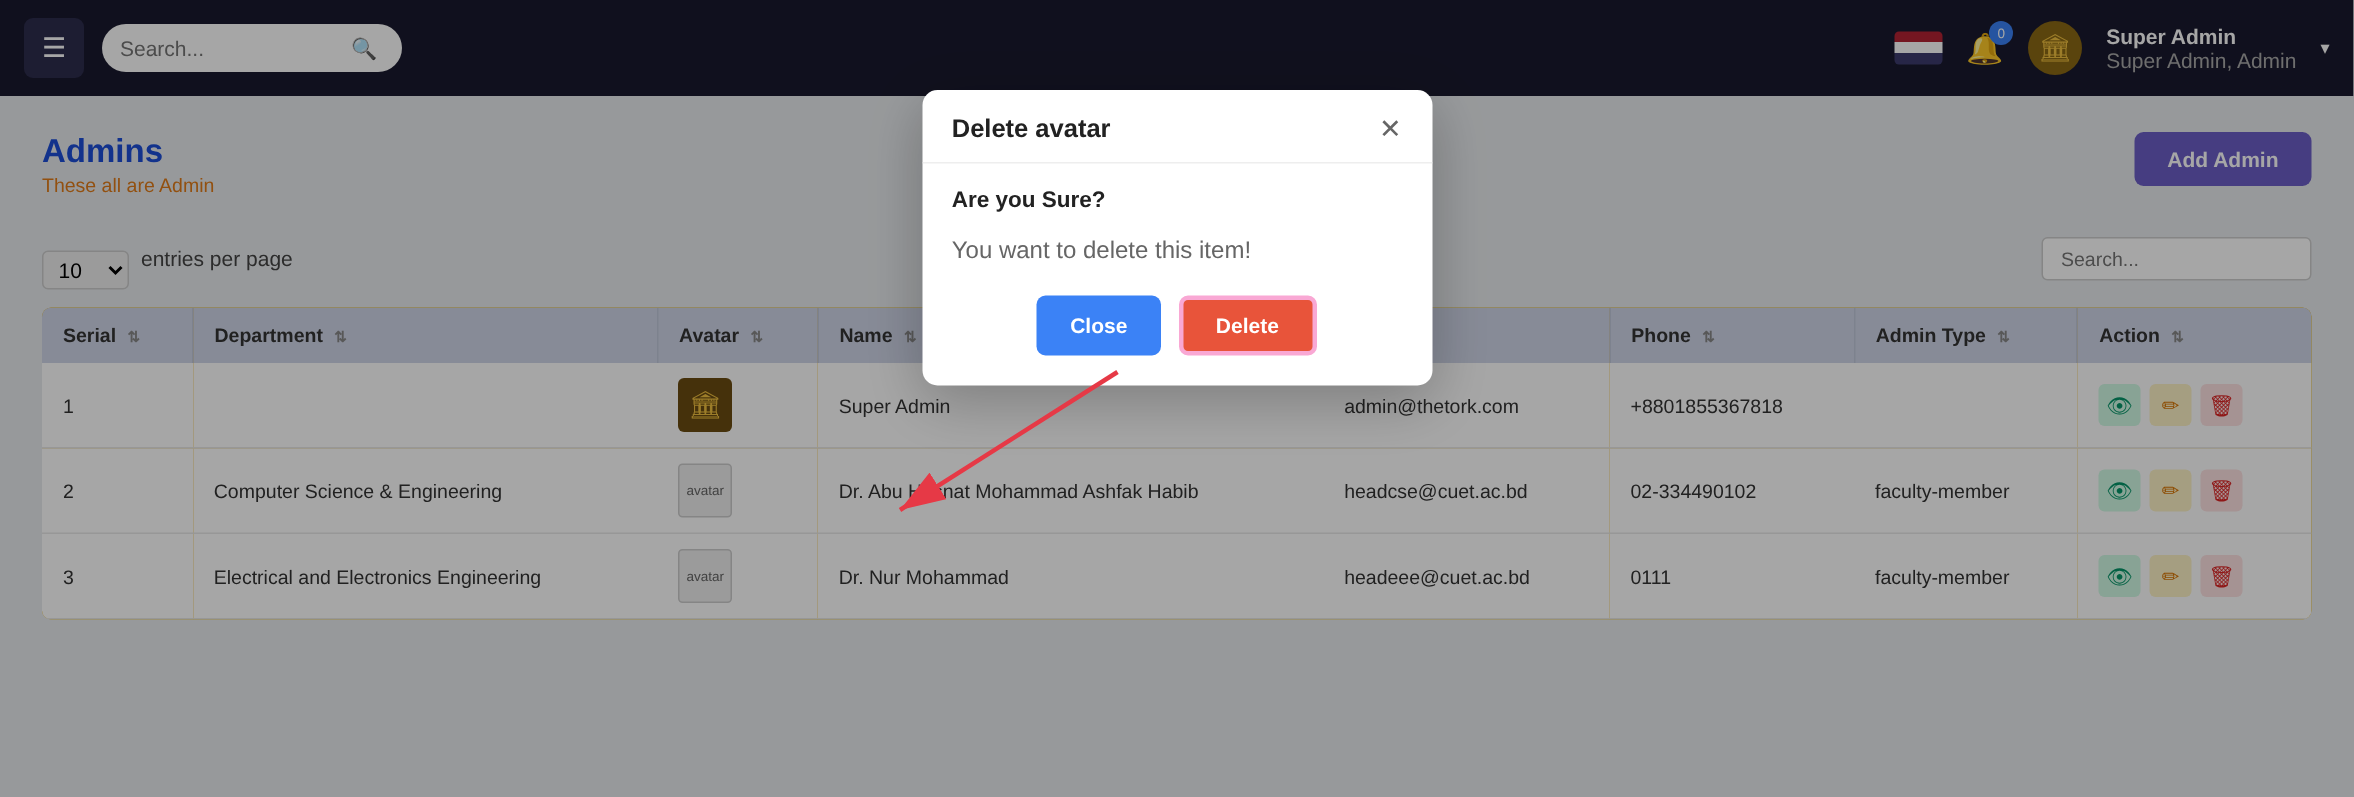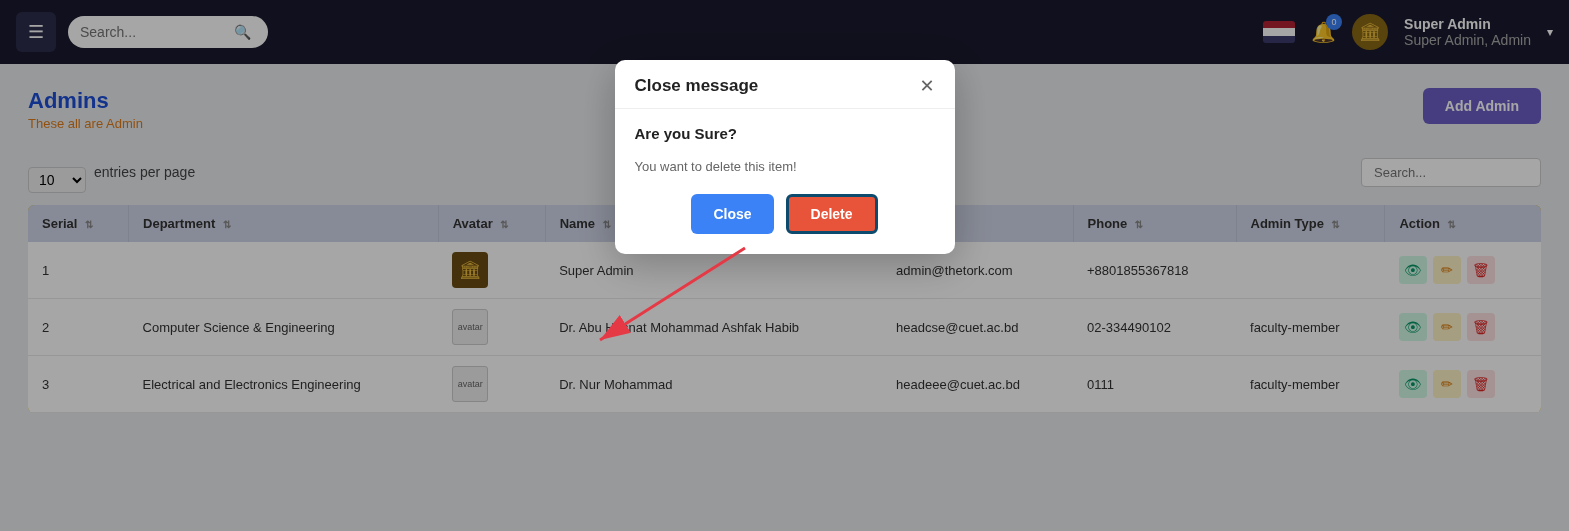--- a/index.html
+++ b/index.html
@@ -250,40 +250,40 @@
     .modal-close {
       background: none;
       border: none;
       font-size: 18px;
       color: #666;
       cursor: pointer;
       line-height: 1;
     }
     .modal-body { padding: 16px 20px 20px; }
     .modal-question { font-size: 15px; font-weight: 700; color: #222; margin-bottom: 4px; }
-    .modal-desc { font-size: 13px; color: #666; margin-bottom: 20px; margin-top: 17px; }
+    .modal-desc { font-size: 16px; color: #666; margin-bottom: 20px; margin-top: 17px; }
     .modal-footer {
       display: flex;
       gap: 12px;
       justify-content: center;
     }
     .btn-close-modal {
       background: #3b82f6;
       color: white;
       border: none;
       border-radius: 6px;
       padding: 9px 22px;
       font-size: 14px;
       font-weight: 600;
       cursor: pointer;
     }
     .btn-delete-modal {
       background: #e8543a;
       color: white;
-      border: 3px solid #0c4a6e;
+      border: 3px solid #f9a8d4;
       border-radius: 6px;
       padding: 9px 22px;
       font-size: 14px;
       font-weight: 600;
       cursor: pointer;
     }
 
     
     .arrow-container {
       position: fixed;
@@ -409,21 +409,21 @@
         </div>
       </td>
     </tr>
       </tbody>
   </table>
 </div>
 
 <div class="modal-overlay">
   <div class="modal">
     <div class="modal-header">
-      <span class="modal-title">Close message</span>
+      <span class="modal-title">Delete avatar</span>
       <button class="modal-close">✕</button>
     </div>
     <div class="modal-body">
       <div class="modal-question">Are you Sure?</div>
       <div class="modal-desc">You want to delete this item!</div>
       <div class="modal-footer">
         <button class="btn-close-modal">Close</button>
         <button class="btn-delete-modal">Delete</button>
       </div>
     </div>

